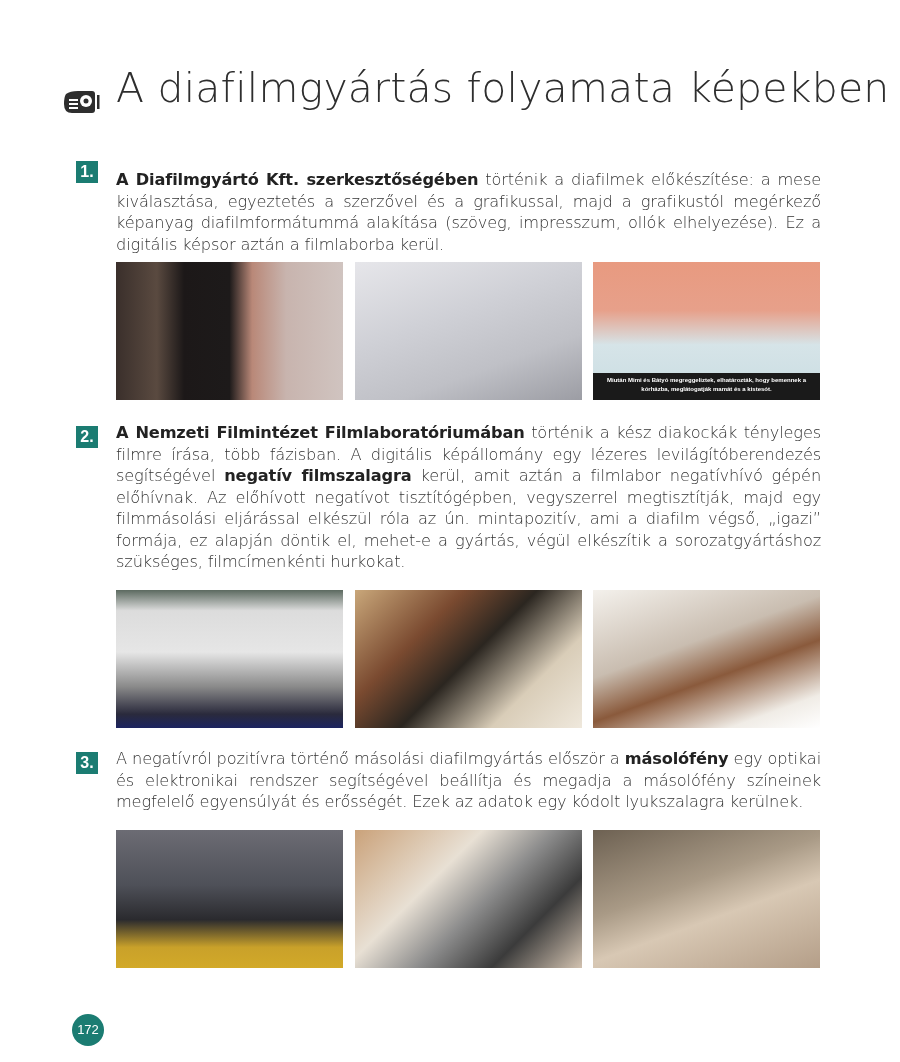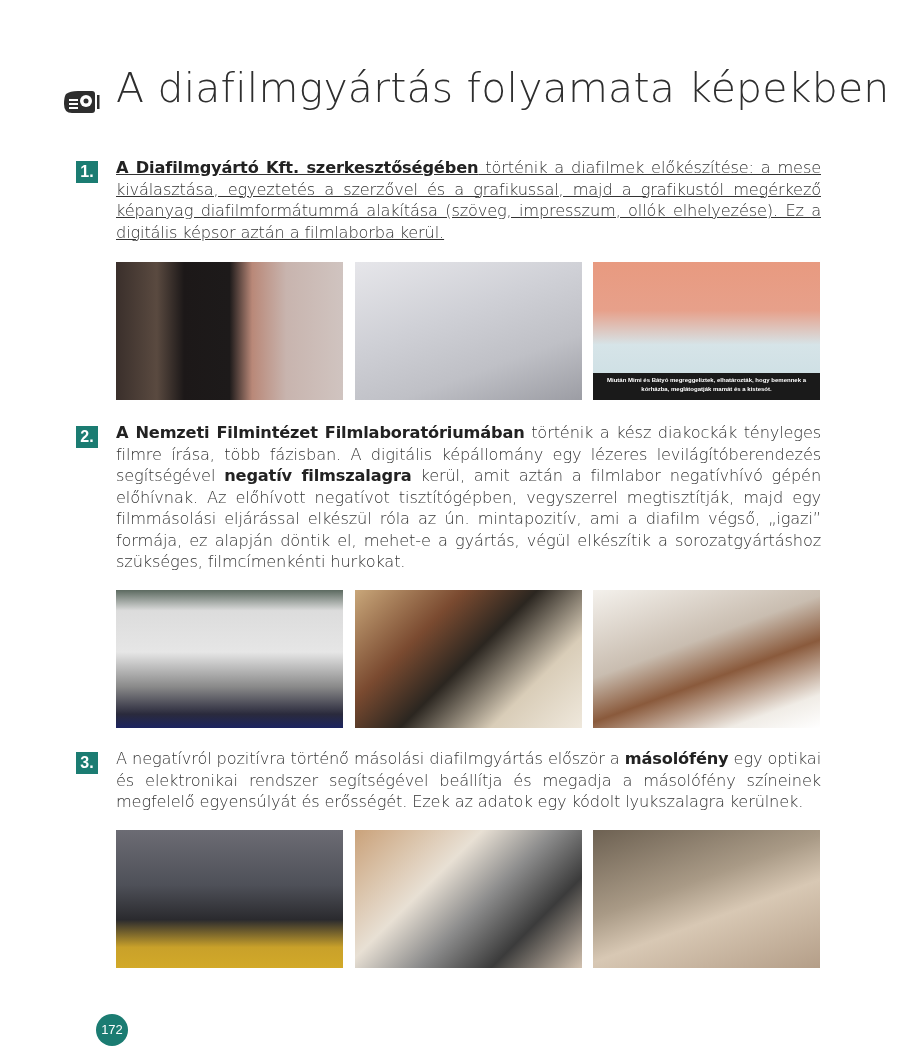--- a/index.html
+++ b/index.html
@@ -20,21 +20,21 @@
       font-family: "DejaVu Sans", sans-serif; font-weight: 300; letter-spacing: -0.15px;
     }
     .para b { font-weight: bold; color: #222; }
     .photos { position: absolute; left: 116px; width: 704px; display: flex; justify-content: space-between; }
     .photo { width: 227px; height: 138px; position: relative; overflow: hidden; }
     .caption-bar {
       position: absolute; left: 0; right: 0; bottom: 0; height: 24px; background: #1a1a1a; color: #fff;
       font-size: 6px; line-height: 9px; text-align: center; padding-top: 3px; font-family: "Liberation Sans", sans-serif; font-weight: bold;
     }
     .page-number {
-      position: absolute; left: 96px; top: 1014px; width: 32px; height: 32px; border-radius: 50%;
+      position: absolute; left: 72px; top: 1014px; width: 32px; height: 32px; border-radius: 50%;
       background: #1b7c72; color: #fff; font-size: 13px; line-height: 32px; text-align: center; font-family: "Liberation Sans", sans-serif;
     }
     
     .p11 { background: linear-gradient(90deg, #3a2f2b 0%, #5a4a40 18%, #1c1818 30%, #1d1a1a 50%, #b98878 60%, #c8b4ae 75%, #d0c4c0 100%); }
     .p12 { background: linear-gradient(160deg, #e6e6ea 0%, #cfd0d6 40%, #bfc0c6 70%, #9c9da4 100%); }
     .p13 { background: linear-gradient(180deg, #e89a80 0%, #e7a08a 35%, #d6e4e8 60%, #c9dde2 100%); }
     .p21 { background: linear-gradient(180deg, #5c6a60 0%, #dcdcdc 15%, #e6e6e6 45%, #8a8a8a 70%, #2a2a3c 90%, #1c2460 100%); }
     .p22 { background: linear-gradient(135deg, #c9a77a 0%, #7a4a30 30%, #2b2620 50%, #d9cdb8 75%, #efe8dc 100%); }
     .p23 { background: linear-gradient(160deg, #f4f1ec 0%, #c9bdb0 40%, #8a5a3c 60%, #f0ece6 85%, #ffffff 100%); }
     .p31 { background: linear-gradient(180deg, #6c6c74 0%, #4e5058 40%, #2a2a2e 65%, #c9a12a 85%, #d2a928 100%); }
@@ -52,21 +52,21 @@
     <rect x="7" y="13" width="9" height="2" fill="#fff"></rect>
     <rect x="7" y="17" width="9" height="2" fill="#fff"></rect>
     <circle cx="24" cy="11" r="6" fill="#fff"></circle>
     <circle cx="24" cy="11" r="2.5" fill="#2e2e2e"></circle>
   </svg>
   <h1 class="page-title">A diafilmgyártás folyamata képekben</h1>
 </div>
 
 <div class="section" style="top:157px;">
   <div class="badge">1.</div>
-  <p class="para" style="margin-top:0;text-decoration:underline;"><b>A Diafilmgyártó Kft. szerkesztőségében</b><span> történik a diafilmek előkészítése: a mese kiválasztása, egyeztetés a szerzővel és a grafikussal, majd a grafikustól megérkező képa­nyag diafilmformátummá alakítása (szöveg, impresszum, ollók elhelyezése). Ez a digitális képsor aztán a filmlaborba kerül.</span></p>
+  <p class="para" style="margin-top:12px;"><b>A Diafilmgyártó Kft. szerkesztőségében</b><span> történik a diafilmek előkészítése: a mese kiválasztása, egyeztetés a szerzővel és a grafikussal, majd a grafikustól megérkező képa­nyag diafilmformátummá alakítása (szöveg, impresszum, ollók elhelyezése). Ez a digitális képsor aztán a filmlaborba kerül.</span></p>
 </div>
 <div class="photos" style="top:262px;">
   <div class="photo p11"></div>
   <div class="photo p12"></div>
   <div class="photo p13">
     <div class="caption-bar">Miután Mimi és Bátyó megreggeliztek, elhatározták, hogy bemennek a kórházba, meglátogatják mamát és a kistesót.</div>
   </div>
 </div>
 
 <div class="section" style="top:422px;">

